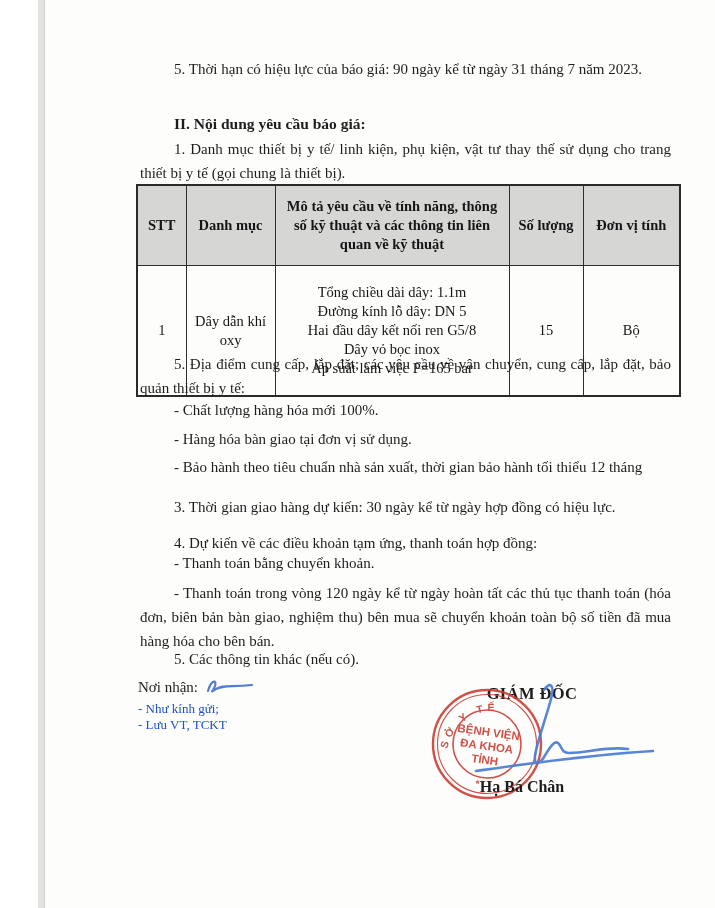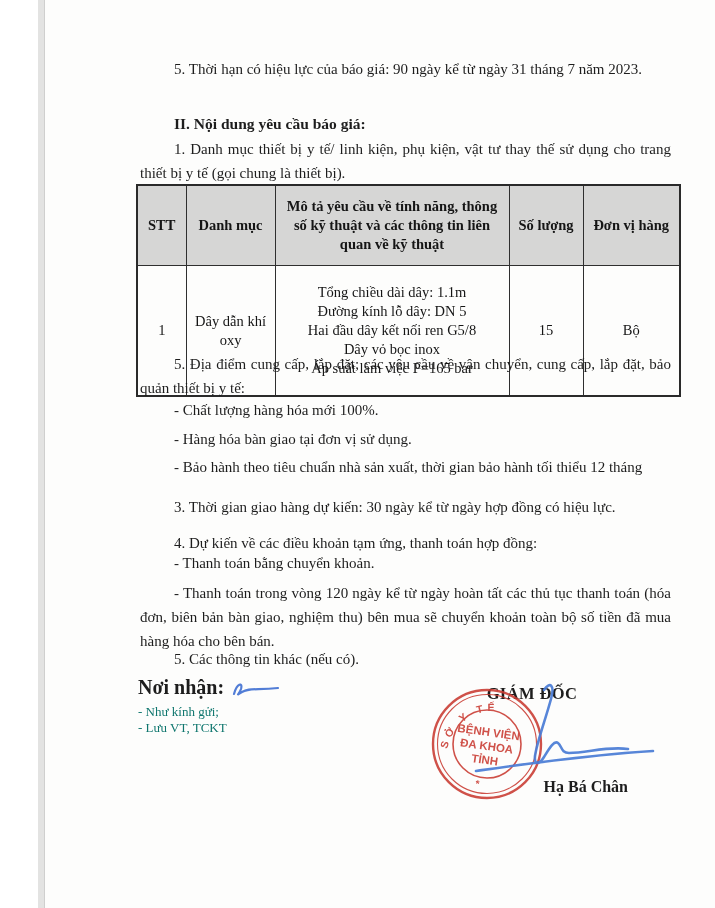--- a/index.html
+++ b/index.html
@@ -39,30 +39,30 @@
   td.desc-cell { text-align:left; vertical-align:top; padding:2px 7px; }
   td.desc-cell .spec-line { line-height:19px; white-space:nowrap; }
   .col-stt  { width:49px; }
   .col-name { width:89px; }
   .col-desc { width:234px; }
   .col-qty  { width:74px; }
   .col-unit { width:97px; }
   
   .recipients { position:absolute; left:100px; top:676px; width:230px; }
   .recipients .label-row { display:flex; align-items:flex-end; gap:4px; }
-  .recipients .label { font-weight:bold; font-size:20px;text-align:right; }
-  .recipients .items { margin-top:5px; font-size:13px; line-height:15.5px; color:#0f766e; }
+  .recipients .label { font-weight:normal; font-size:15px;text-align:right; }
+  .recipients .items { margin-top:5px; font-size:13px; line-height:15.5px; color:#1d4ed8; }
   
   .signer-title {
     position:absolute; left:398px; top:684px; width:192px;
     text-align:center; font-weight:bold; font-size:16.5px; letter-spacing:.4px;
   }
   .signer-name {
-    position:absolute; left:398px; top:778px; width:192px;
-    text-align:right; font-weight:bold; font-size:16px;
+    position:absolute; left:388px; top:778px; width:192px;
+    text-align:center; font-weight:bold; font-size:16px;
   }
   .stamp-svg { position:absolute; left:391px; top:686px; }
   .sign-svg  { position:absolute; left:428px; top:680px; }
   .nn-squiggle { display:inline-block; }
   
   .margin-note { position:absolute; font-size:11px; font-style:italic; letter-spacing:1px; }
   .mn-svg { position:absolute; }
 </style>
 </head>
 <body>
@@ -81,21 +81,21 @@
         <col class="col-desc">
         <col class="col-qty">
         <col class="col-unit">
     </colgroup>
     <thead>
       <tr>
         <th>STT</th>
         <th>Danh mục</th>
         <th>Mô tả yêu cầu về tính năng, thông số kỹ thuật và các thông tin liên quan về kỹ thuật</th>
         <th>Số lượng</th>
-        <th>Đơn vị hàng</th>
+        <th>Đơn vị tính</th>
       </tr>
     </thead>
     <tbody>
       <tr>
         <td>1</td>
         <td>Dây dẫn khí oxy</td>
         <td class="desc-cell">
           <div class="spec-line">Tổng chiều dài dây: 1.1m</div>
           <div class="spec-line">Đường kính lỗ dây: DN 5</div>
           <div class="spec-line">Hai đầu dây kết nối ren G5/8</div>

